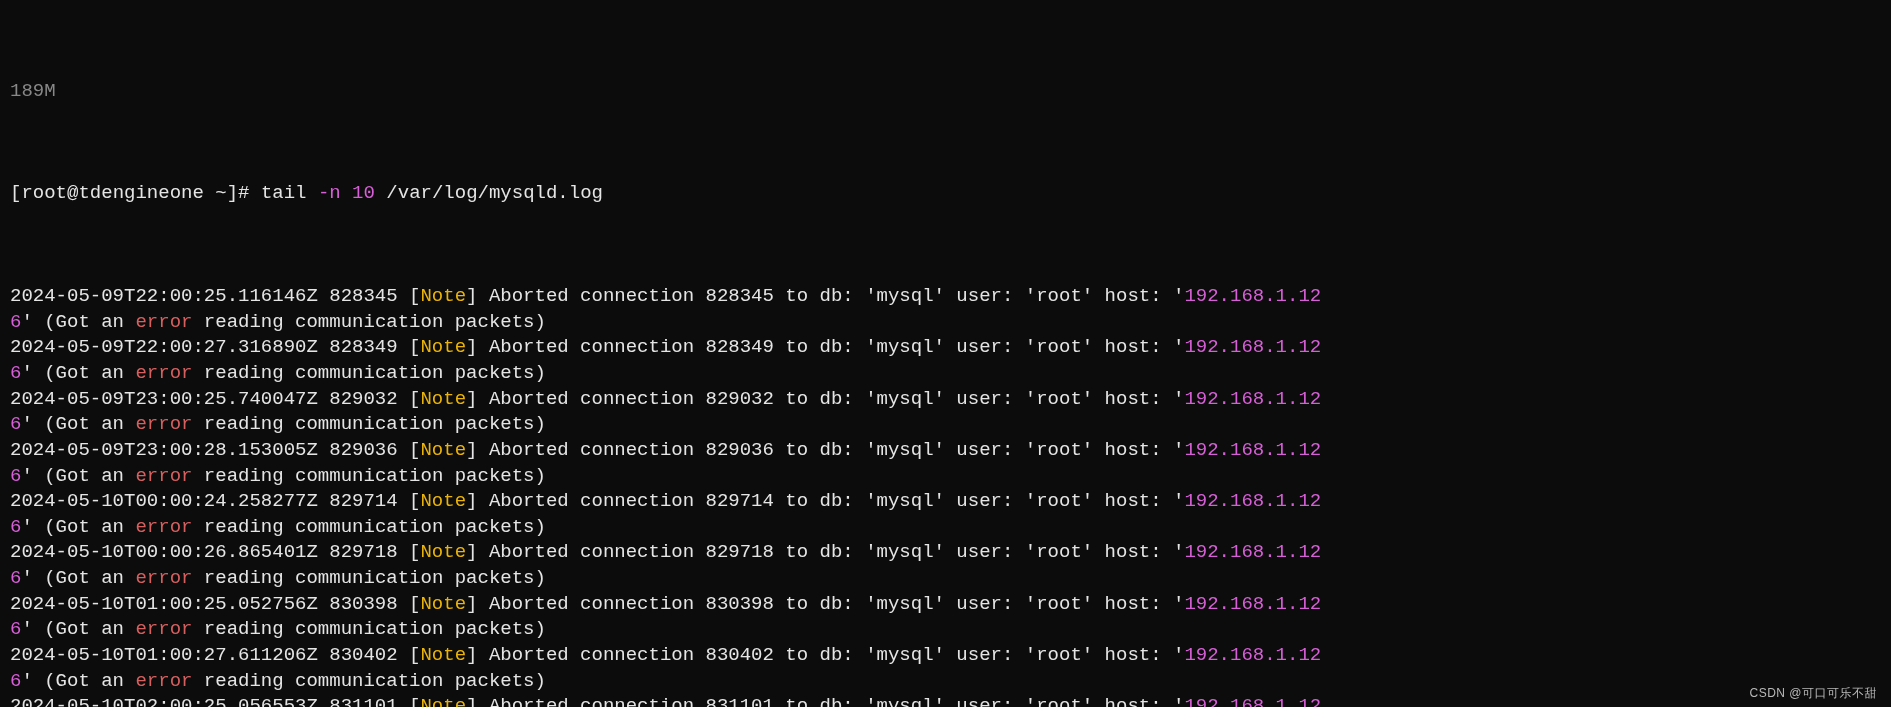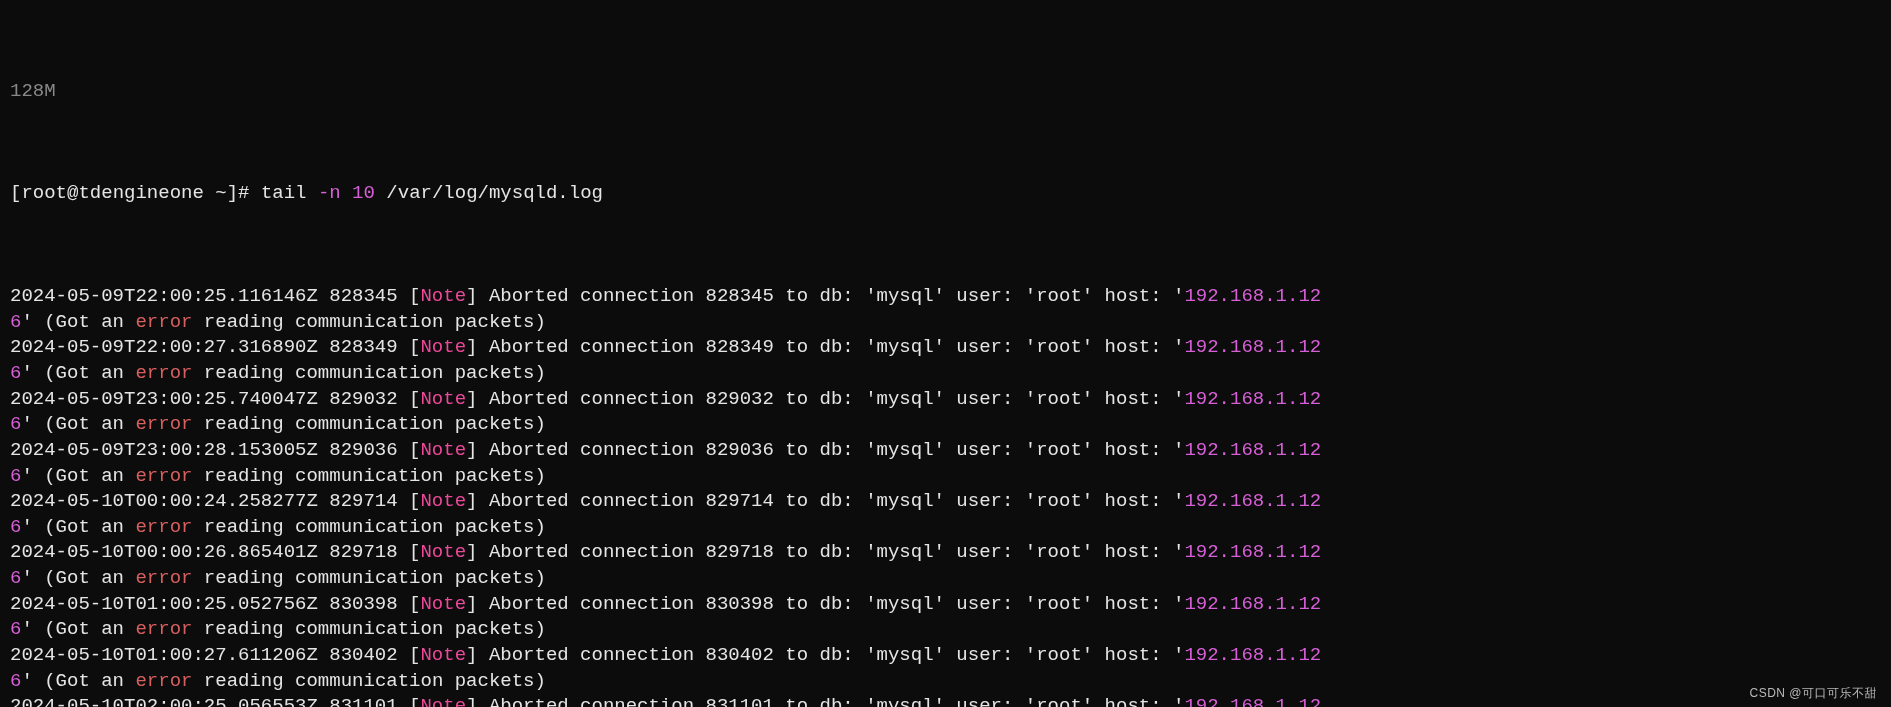--- a/index.html
+++ b/index.html
@@ -16,38 +16,38 @@
     position: relative;
   }
   .terminal {
     padding: 2px 10px;
     white-space: pre-wrap;
     word-break: break-all;
   }
   .line { display: block; }
   .dim  { color: #888; }
   .white { color: #e5e5e5; }
-  .cyan  { color: #ec4899; }
+  .cyan  { color: #eab308; }
   .red   { color: #d75f5f; margin-top: 20px; }
   .magenta { color: #d75fd7; }
   .watermark {
     position:absolute;
     right:14px; bottom:6px;
     color:#b9b9b9;
     font-family: "Microsoft YaHei","PingFang SC",sans-serif;
     font-size:12px;
     letter-spacing:0.5px;
   }
 </style>
 </head>
 <body>
 
 <div class="terminal">
 
-  <span class="line dim">128M</span>
+  <span class="line dim">189M</span>
 
   <span class="line"><span class="white">[</span><span class="white">root</span><span class="white">@</span><span class="white">tdengineone</span><span class="white"> </span><span class="white">~</span><span class="white">]</span><span class="white">#</span><span class="white"> </span><span class="white">tail</span><span class="white"> </span><span class="magenta">-n</span><span class="white"> </span><span class="magenta">10</span><span class="white"> </span><span class="white">/var/log/mysqld.log</span></span>
 
   <span class="line"><span class="white">2024-05-09T22:00:25.116146Z 828345 [</span><span class="cyan">Note</span><span class="white">] Aborted connection 828345 to db: 'mysql' user: 'root' host: '</span><span class="magenta">192.168.1.12</span></span><span class="line"><span class="magenta">6</span><span class="white">' (Got an </span><span class="red">error</span><span class="white"> reading communication packets)</span></span><span class="line"><span class="white">2024-05-09T22:00:27.316890Z 828349 [</span><span class="cyan">Note</span><span class="white">] Aborted connection 828349 to db: 'mysql' user: 'root' host: '</span><span class="magenta">192.168.1.12</span></span><span class="line"><span class="magenta">6</span><span class="white">' (Got an </span><span class="red">error</span><span class="white"> reading communication packets)</span></span><span class="line"><span class="white">2024-05-09T23:00:25.740047Z 829032 [</span><span class="cyan">Note</span><span class="white">] Aborted connection 829032 to db: 'mysql' user: 'root' host: '</span><span class="magenta">192.168.1.12</span></span><span class="line"><span class="magenta">6</span><span class="white">' (Got an </span><span class="red">error</span><span class="white"> reading communication packets)</span></span><span class="line"><span class="white">2024-05-09T23:00:28.153005Z 829036 [</span><span class="cyan">Note</span><span class="white">] Aborted connection 829036 to db: 'mysql' user: 'root' host: '</span><span class="magenta">192.168.1.12</span></span><span class="line"><span class="magenta">6</span><span class="white">' (Got an </span><span class="red">error</span><span class="white"> reading communication packets)</span></span><span class="line"><span class="white">2024-05-10T00:00:24.258277Z 829714 [</span><span class="cyan">Note</span><span class="white">] Aborted connection 829714 to db: 'mysql' user: 'root' host: '</span><span class="magenta">192.168.1.12</span></span><span class="line"><span class="magenta">6</span><span class="white">' (Got an </span><span class="red">error</span><span class="white"> reading communication packets)</span></span><span class="line"><span class="white">2024-05-10T00:00:26.865401Z 829718 [</span><span class="cyan">Note</span><span class="white">] Aborted connection 829718 to db: 'mysql' user: 'root' host: '</span><span class="magenta">192.168.1.12</span></span><span class="line"><span class="magenta">6</span><span class="white">' (Got an </span><span class="red">error</span><span class="white"> reading communication packets)</span></span><span class="line"><span class="white">2024-05-10T01:00:25.052756Z 830398 [</span><span class="cyan">Note</span><span class="white">] Aborted connection 830398 to db: 'mysql' user: 'root' host: '</span><span class="magenta">192.168.1.12</span></span><span class="line"><span class="magenta">6</span><span class="white">' (Got an </span><span class="red">error</span><span class="white"> reading communication packets)</span></span><span class="line"><span class="white">2024-05-10T01:00:27.611206Z 830402 [</span><span class="cyan">Note</span><span class="white">] Aborted connection 830402 to db: 'mysql' user: 'root' host: '</span><span class="magenta">192.168.1.12</span></span><span class="line"><span class="magenta">6</span><span class="white">' (Got an </span><span class="red">error</span><span class="white"> reading communication packets)</span></span><span class="line"><span class="white">2024-05-10T02:00:25.056553Z 831101 [</span><span class="cyan">Note</span><span class="white">] Aborted connection 831101 to db: 'mysql' user: 'root' host: '</span><span class="magenta">192.168.1.12</span></span>
 
   
 
 </div>
 
 <div class="watermark">CSDN @可口可乐不甜</div>

